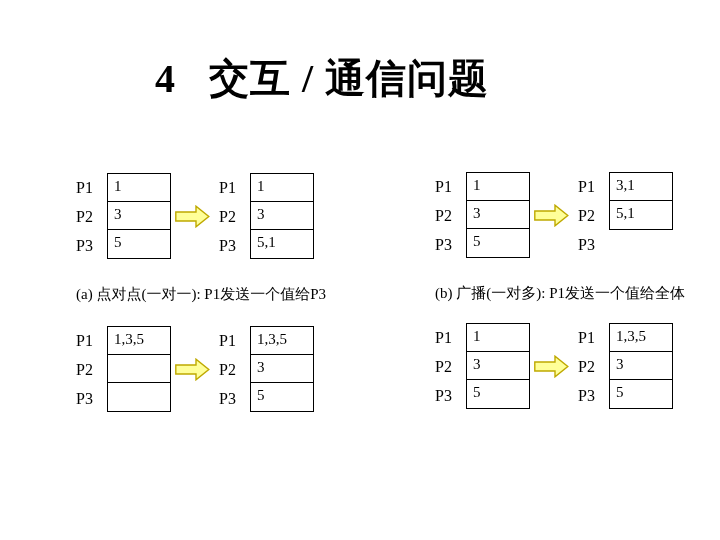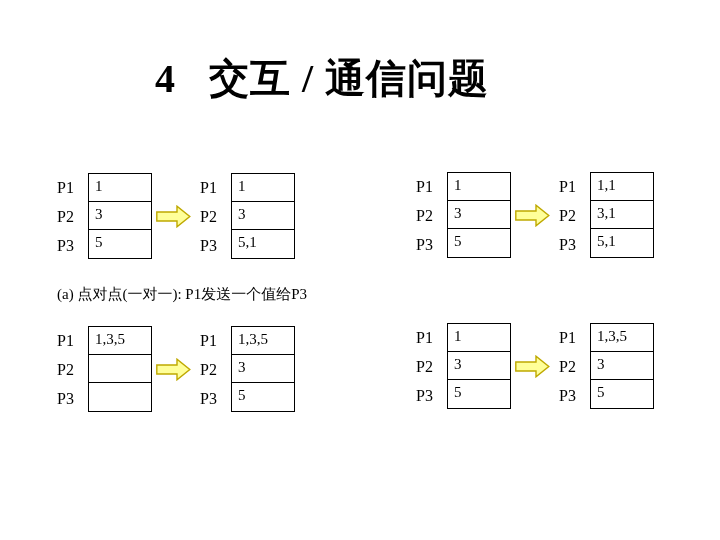--- a/index.html
+++ b/index.html
@@ -17,21 +17,21 @@
     position: absolute;
     top: 55px; left: 0; width: 644px;
     text-align: center;
     font-size: 40px;
     font-weight: bold;
     line-height: 48px;
     white-space: pre;
     letter-spacing: 1px;
   }
 
-  .quad { position: absolute; }
+  .quad { position: absolute; margin-left: 19px; }
   .drow { display: flex; align-items: center; }
 
   .group { display: flex; align-items: flex-start; }
   .labels { display: flex; flex-direction: column; width: 24px; margin-right: 7px; }
   .plabel {
     height: 29px;
     display: flex; align-items: center;
     font-size: 16px;
   }
   .ptable {
@@ -125,25 +125,28 @@
       <svg class="arrow" width="35" height="23" viewBox="0 0 35 23">
         <polygon points="0.8,7 21,7 21,1.2 33.8,11.5 21,21.8 21,16 0.8,16" stroke-width="1.4" fill="#ffff99" stroke="#bfa900"></polygon>
       </svg>
       <div class="group">
         <div class="labels">
           <div class="plabel">P1</div>
           <div class="plabel">P2</div>
           <div class="plabel">P3</div>
         </div>
         <div class="ptable">
-          <div class="cell">1,1</div>
           <div class="cell">3,1</div>
           <div class="cell">5,1</div>
         </div>
       </div>
+    </div>
+    <div class="caption">
+      <div class="cap-line">(b) 广播(一对多): P1发送一个值给全体</div>
+
     </div>
   </div>
 
   <div class="quad" id="qc">
     <div class="drow">
       <div class="group">
         <div class="labels">
           <div class="plabel">P1</div>
           <div class="plabel">P2</div>
           <div class="plabel">P3</div>

